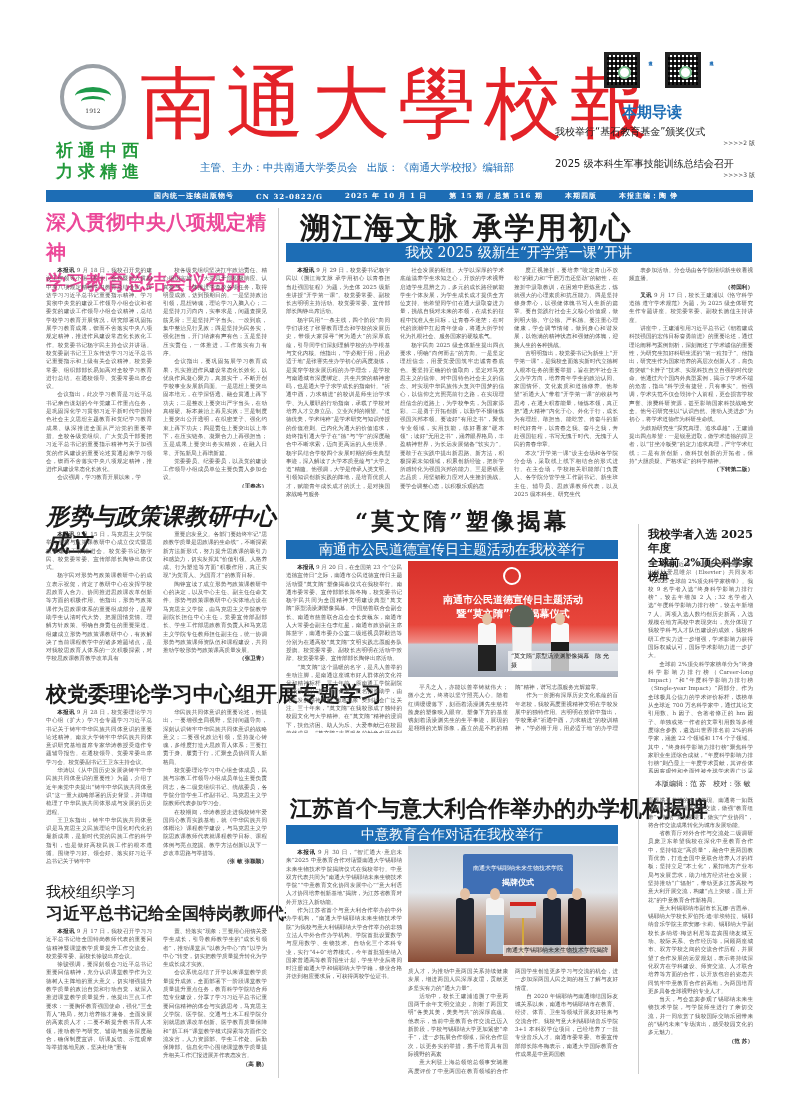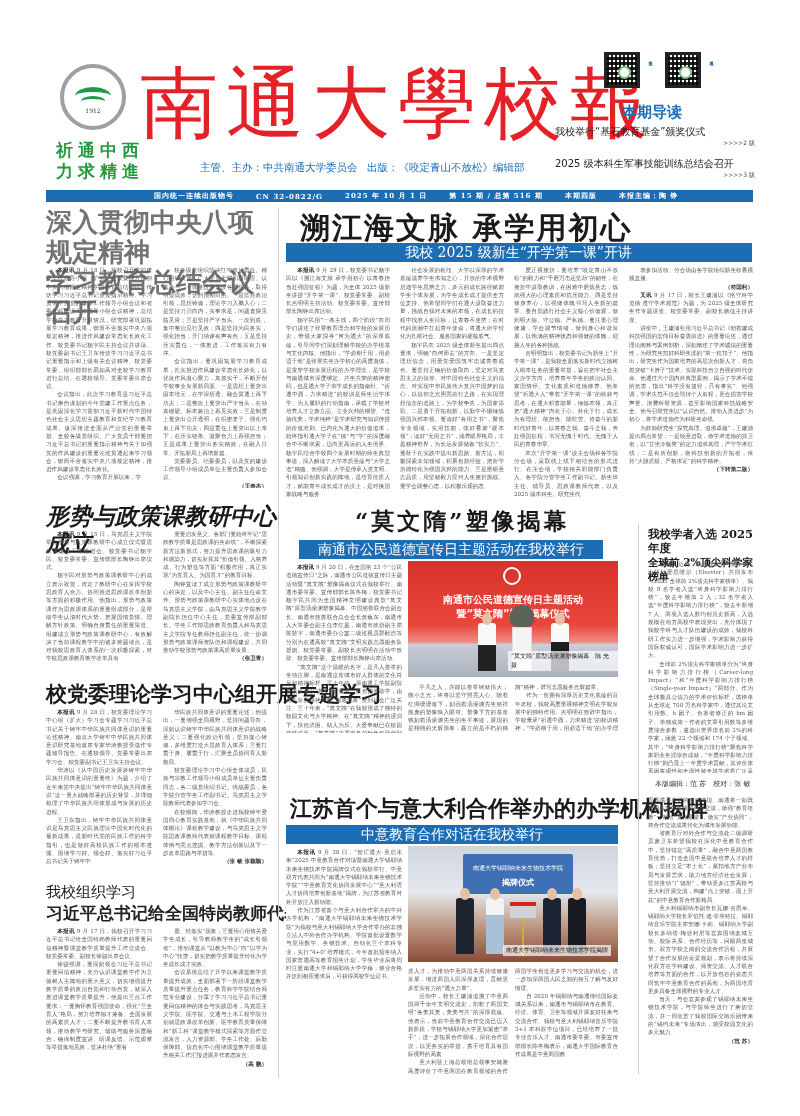--- a/index.html
+++ b/index.html
@@ -25,21 +25,21 @@
   .qr-label { position: absolute; font-size: 4px; color: #1d6db5; writing-mode: vertical-rl; }
 
   .preview-title { left: 622px; top: 103px; color: #1d6db5; font-size: 15px; font-weight: bold; font-family: "DejaVu Sans", sans-serif; }
   .preview-item { font-size: 10px; color: #222; font-family: "DejaVu Sans", sans-serif; }
   .preview-page { font-size: 6px; color: #444; font-family: "DejaVu Sans", sans-serif; text-align: right; }
 
   
   .banner { left: 46px; top: 190px; width: 707px; height: 12px; background: #1d6db5; color: #fff; font-size: 7px; font-weight: bold; display: flex; align-items: center; padding-left: 108px; gap: 22px; letter-spacing: 1px; }
 
   
-  .h-xl { font-size: 26px; font-weight: bold; color: #737373; line-height: 30px; }
+  .h-xl { font-size: 20px; font-weight: bold; color: #ec4899; line-height: 30px; }
   .h-lg { font-size: 23px; font-weight: bold; color: #1a1a1a; line-height: 27px; }
   .h-md { font-size: 15px; color: #1a1a1a; line-height: 18px; }
   .subbar { background: #1d6db5; color: #fff; font-size: 14px; text-align: center; height: 19px; line-height: 19px; }
 
   .col { font-size: 5.6px; line-height: 8.3px; color: #555; text-align: justify; overflow: hidden; }
   .col p { text-indent: 2em; }
   .col .lead { font-weight: bold; color: #222; }
   .byline { text-align: right; font-weight: bold; color: #333; }
 
   .photo { overflow: hidden; }
@@ -59,21 +59,21 @@
 
   <div class="roof"></div>
   <div class="yr">1912</div>
 </div>
 <div class="abs motto">
   <div>祈通中西</div>
   <div>力求精進</div>
 </div>
 <div class="abs title-big">南通大學校報</div>
 <div class="abs sponsor">主管、主办：中共南通大学委员会</div>
-<div class="abs publisher">出版：《咬定青山不放松》编辑部</div>
+<div class="abs publisher">出版：《南通大学校报》编辑部</div>
 
 <div class="qr" style="left:604px;top:52px;"></div>
 <div class="qr-label" style="left:648px;top:58px;">通大微信</div>
 <div class="qr" style="left:665px;top:52px;"></div>
 <div class="qr-label" style="left:709px;top:58px;">通大视频</div>
 
 <div class="abs preview-title">本期导读</div>
 <div class="abs" style="left:555px;top:125px;width:200px;">
   <div class="preview-item">我校举行“基石教育基金”颁奖仪式</div>
   <div class="preview-page">&gt;&gt;&gt;&gt;2 版</div>
@@ -161,21 +161,21 @@
 <div class="abs col" style="left:629px;top:266px;width:124px;height:258px;">
   <p>表参加活动。分会场由各学院组织新生收看视频直播。</p>
   <div class="byline">（符国利）</div>
   <p><span class="lead">又讯</span> <span>9 月 17 日，校长王建浦以《恪守科学道德 遵守学术规范》为题，为 2025 级全体研究生作专题讲座。校党委常委、副校长施佳主持讲座。</span></p>
   <p>讲座中，王建浦引用习近平总书记《朝着建成科技强国的宏伟目标奋勇前进》的重要论述，通过理论阐释与案例剖析，深刻阐述了学术诚信的重要性，为研究生扣好科研生涯的“第一粒扣子”。他指出，研究生作为国家培养的高层次创新人才，肩负着突破“卡脖子”技术、实现科技自立自强的时代使命。他通过六个国内外典型案例，揭示了学术不端的危害，指出“科学没有捷径，只有事实”。他强调，学术失范不仅会毁掉个人前程，更会损害学校声誉、浪费科研资源，甚至影响国家科技战略安全。他号召研究生以“认识自然、推动人类进步”为初心，将学术道德作为科研生命线。</p>
   <p>为鼓励研究生“探究真理、追求卓越”，王建浦提出四点希望：一是锐意进取，做学术道德的捍卫者，以“甘坐冷板凳”的定力追求真理，严守学术红线；二是有所创新，做科技创新的开拓者，保持“大胆质疑、严格求证”的科学精神。</p>
   <div class="byline">（下转第二版）</div>
 </div>
 
 <div class="abs" style="left:355px;top:506px;font-size:23px;font-weight:bold;color:#1a1a1a;letter-spacing:3px;white-space:nowrap;">“莫文隋”塑像揭幕</div>
-<div class="abs subbar" style="left:286px;top:540px;width:304px;margin-left:13px;">南通市公民道德宣传日主题活动在我校举行</div>
+<div class="abs subbar" style="left:286px;top:540px;width:332px;">南通市公民道德宣传日主题活动在我校举行</div>
 
 <div class="abs col" style="left:286px;top:563px;width:116px;height:170px;">
   <p><span class="lead">本报讯</span> <span>9 月 20 日，在全国第 23 个“公民道德宣传日”之际，南通市公民道德宣传日主题活动暨“莫文隋”塑像揭幕仪式在我校举行。南通市委常委、宣传部部长陈冬梅，校党委书记杨宇民共同为全国精神文明建设典型“莫文隋”原型汤澡渊塑像揭幕。中国慈善联合会副会长、南通市慈善联合总会会长黄巍东，南通市人大常委会副主任李红星，南通市政协副主席陈慧宇，南通市委办公室二级巡视员郭毅浩等分别为在通高校“莫文隋”文明实践志愿服务队授旗。校党委常委、副校长吉明明在活动中致辞。校党委常委、宣传部部长陶铮出席活动。</span></p>
   <p>“莫文隋”这个温暖的名字，是凡人善举的生动注脚，是南通这座城市好人群体的文化符号和精神标杆。三十年前，原南通工学院副院长汤澡渊以“莫文隋”化名，匿名捐资助学，由此引发的精神文明“南通现象”受到社会广泛关注。三十年来，“莫文隋”在我校形成了独特的校园文化与大学精神。在“莫文隋”精神的浸润下，扶危济困、助人为乐、大爱奉献已在校园蔚然成风，“莫文隋”志愿服务的触角也延伸到了祖国需要的更多地方。</p>
 </div>
 
 <div class="abs photo photo1" style="left:408px;top:561px;width:210px;height:116px;">
   <div style="position:absolute;left:95px;top:6px;width:18px;height:18px;border-radius:50%;border:2px solid #fff;"></div>
   <div style="position:absolute;left:0;right:0;top:32px;text-align:center;color:#fff;font-size:10px;font-weight:bold;font-family:'DejaVu Sans',sans-serif;">南通市公民道德宣传日主题活动</div>
   <div style="position:absolute;left:0;right:0;top:46px;text-align:center;color:#fff;font-size:10px;font-weight:bold;font-family:'DejaVu Sans',sans-serif;">暨“莫文隋”塑像揭幕仪式</div>

